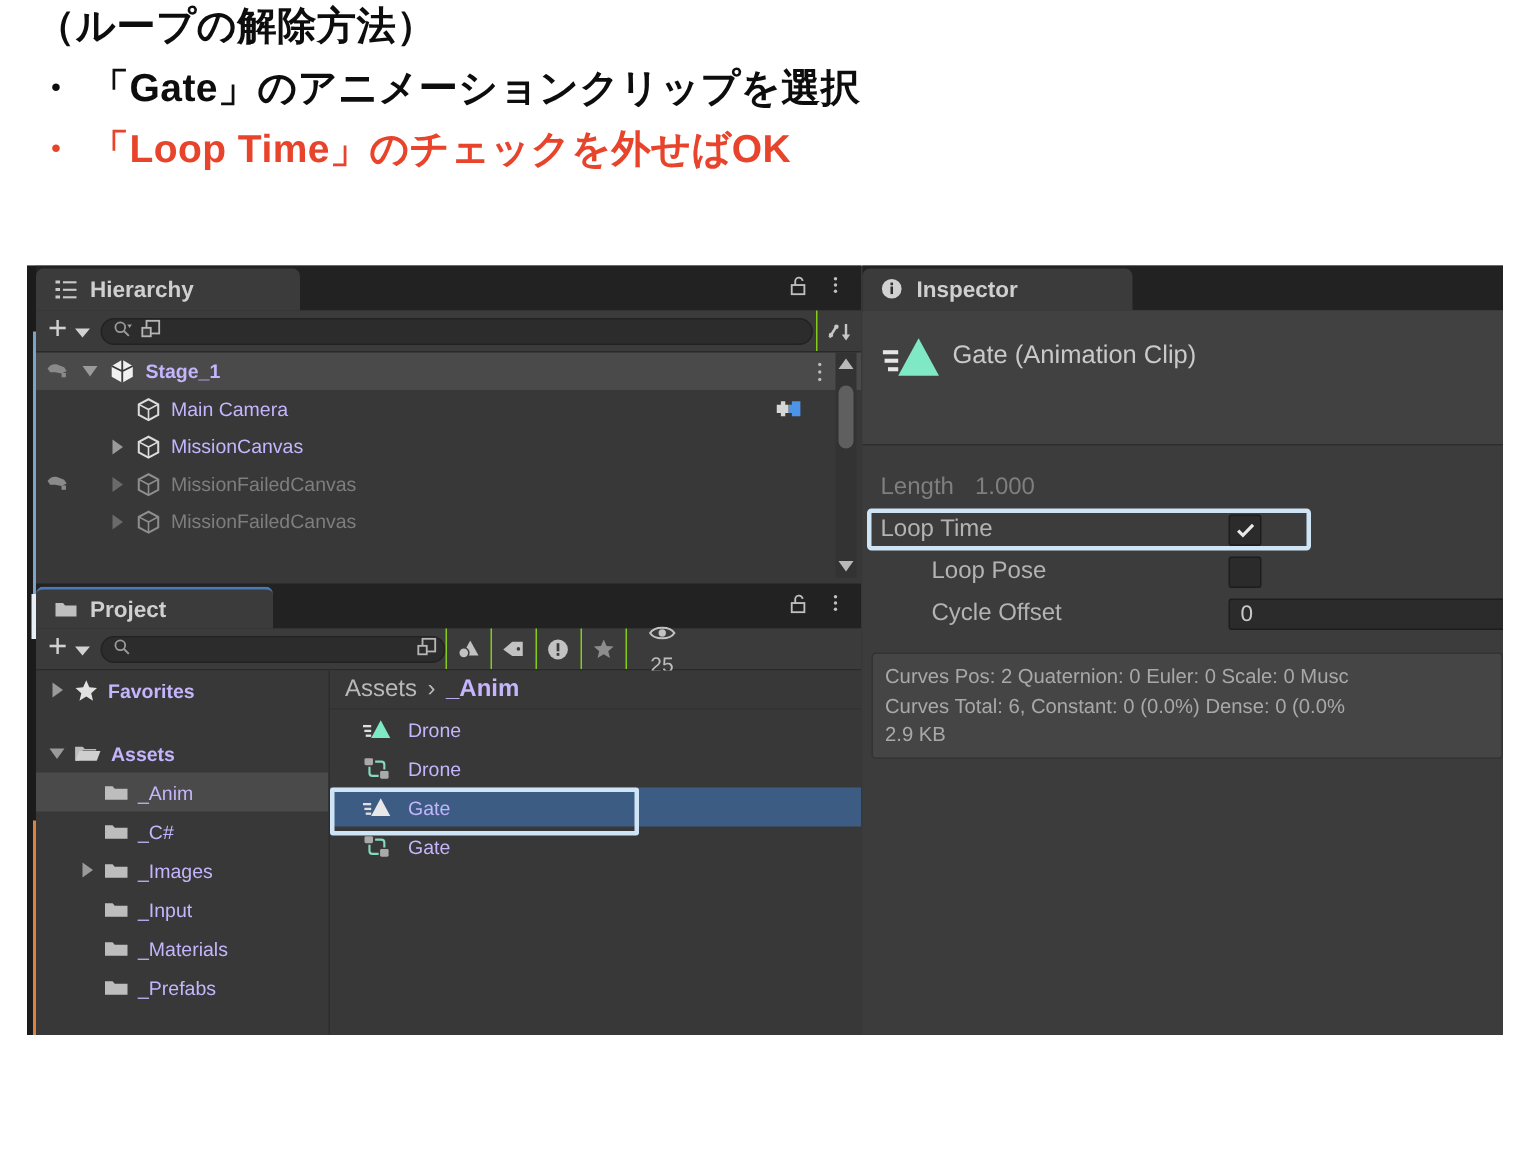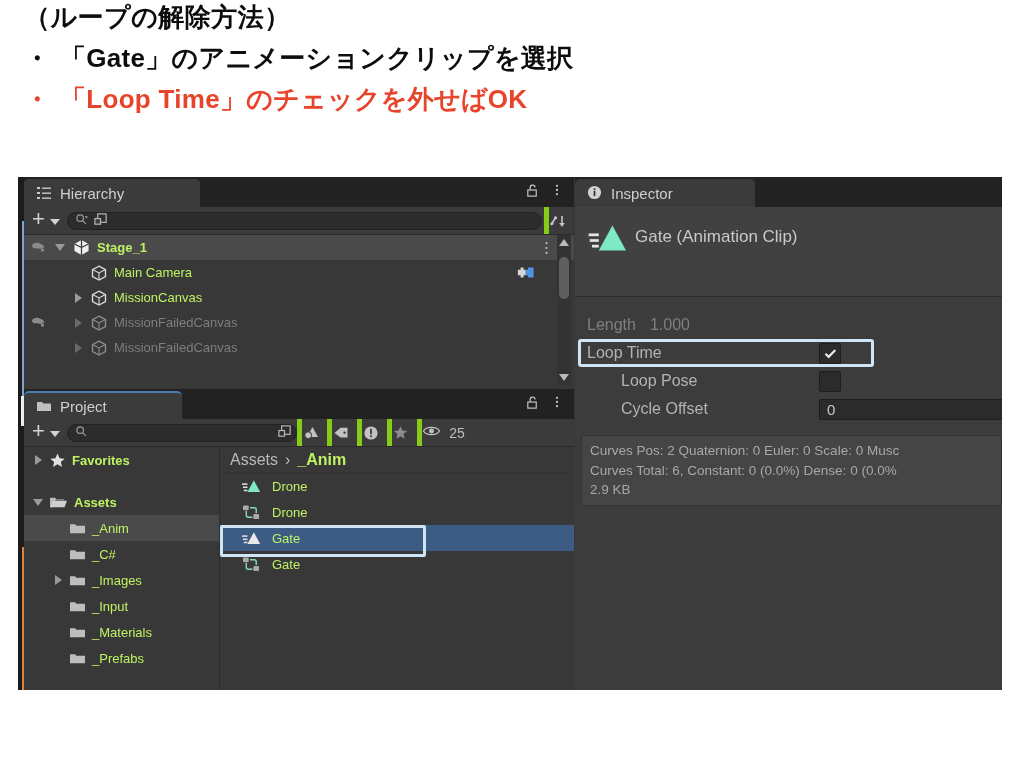--- a/index.html
+++ b/index.html
@@ -20,41 +20,41 @@
            background:#383838; overflow:hidden; font-size:13px; color:#c4c4c4; }
 
   .edge-sliver { position:absolute; left:0; top:0; width:6px; height:100%; background:#1b1b1b; }
   .edge-blue { position:absolute; left:4px; top:44px; width:2px; height:175px; background:#7ba3cc; }
   .edge-white{ position:absolute; left:3px; top:219px; width:3px; height:30px; background:#e8eef5; }
   .edge-orange{position:absolute; left:4px; top:370px; width:3px; height:143px; background:#d9833f; }
 
   .panel { position:absolute; background:#383838; }
 
   
-  .tabstrip { position:absolute; left:0; right:0; top:0; height:30px; background:#222222; }
+  .tabstrip { position:absolute; left:0; right:0; top:0; height:30px; background:#222222;font-weight:bold; }
   .tab { position:absolute; left:0; top:2px; height:28px; background:#3b3b3b;
          border-radius:5px 5px 0 0; display:flex; align-items:center; gap:8px;
          padding:0 16px 0 12px; color:#cfcfcf; font-size:15px; }
   .tab.active-top { border-top:2px solid #4b79b5; }
   .tab-icon { width:16px; height:16px; flex:0 0 16px; display:block; }
   .tab-tools { position:absolute; top:5px; display:flex; align-items:center; gap:10px; }
 
   
   .toolbar { position:absolute; left:0; right:0; height:28px; background:#3b3b3b;
              display:flex; align-items:center; border-bottom:1px solid #2a2a2a; }
   .tb-plus { font-size:22px; color:#d2d2d2; padding:0 2px 3px 8px; line-height:1; }
   .tb-caret { width:0;height:0;border-left:5px solid transparent;border-right:5px solid transparent;
               border-top:6px solid #d2d2d2; margin:3px 7px 0 3px; }
   .searchbox { flex:1; height:18px; background:#2c2c2c; border:1px solid #222; border-radius:9px;
                display:flex; align-items:center; padding:0 4px 0 7px; color:#8a8a8a; font-size:13px; gap:5px;}
   .searchbox .ph { flex:1; }
-  .tb-btn { width:30px; height:27px; display:flex; align-items:center; justify-content:space-between;
-            border-left:5px solid #84cc16; }
+  .tb-btn { width:30px; height:27px; display:flex; align-items:center; justify-content:center;
+            border-left:1px solid #84cc16;flex-direction:column; }
   .dim { color:#7e7e7e; }
-  .bright { color:#bef264; }
+  .bright { color:#c4b5fd; }
   .bold { font-weight:700; }
 
   .tri { width:0;height:0;border-top:5px solid transparent;border-bottom:5px solid transparent;
          border-left:7px solid #9a9a9a; margin-right:5px; }
   .tri-down { width:0;height:0;border-left:5px solid transparent;border-right:5px solid transparent;
               border-top:7px solid #9a9a9a; margin-right:5px; }
   .tri-dim { border-left-color:#6a6a6a; }
 
   
   #hierarchy { left:6px; top:0; width:550px; height:210px; }

